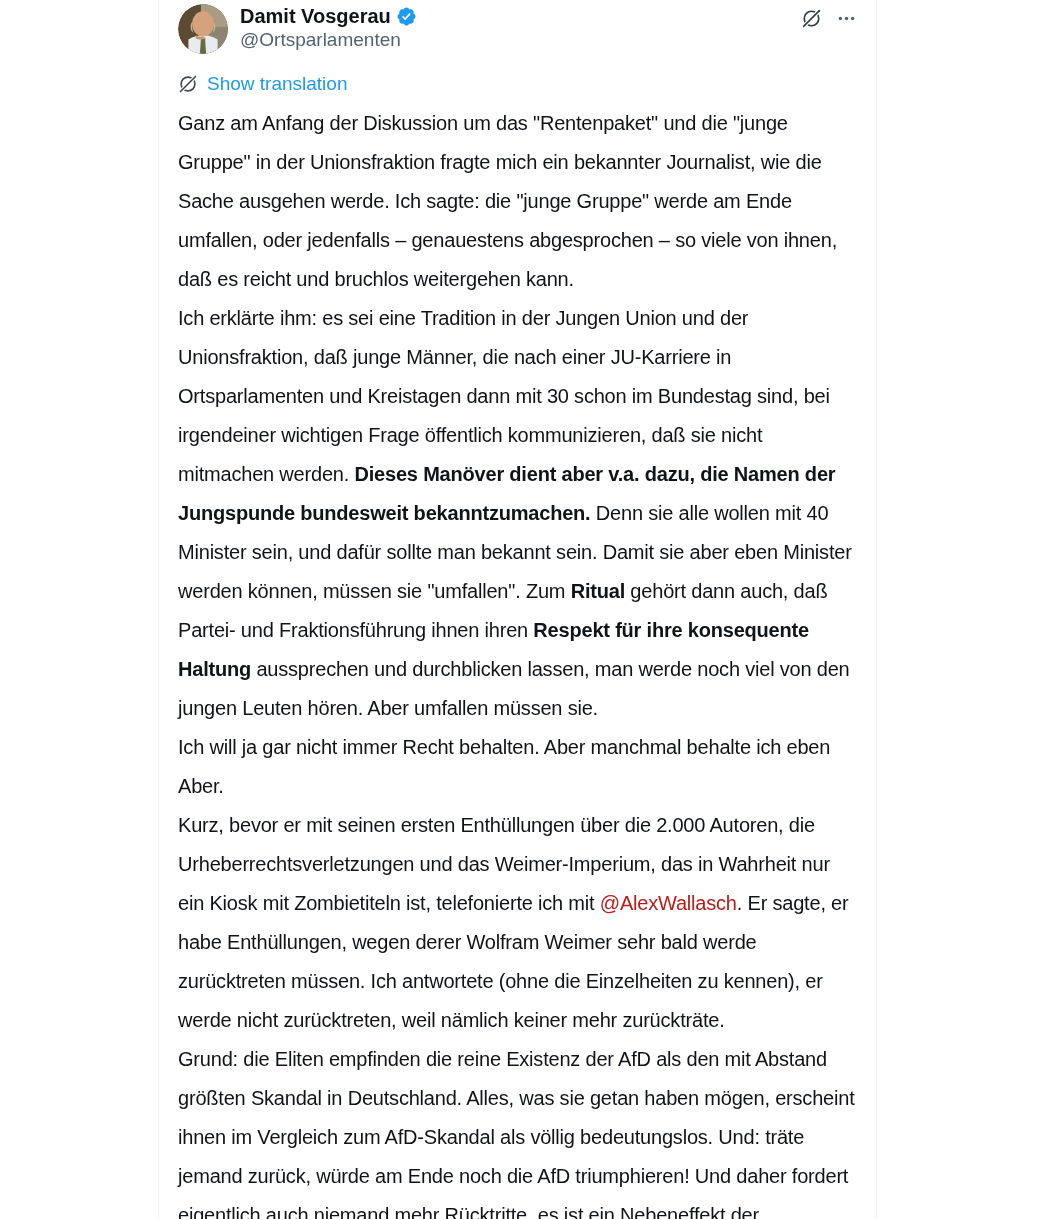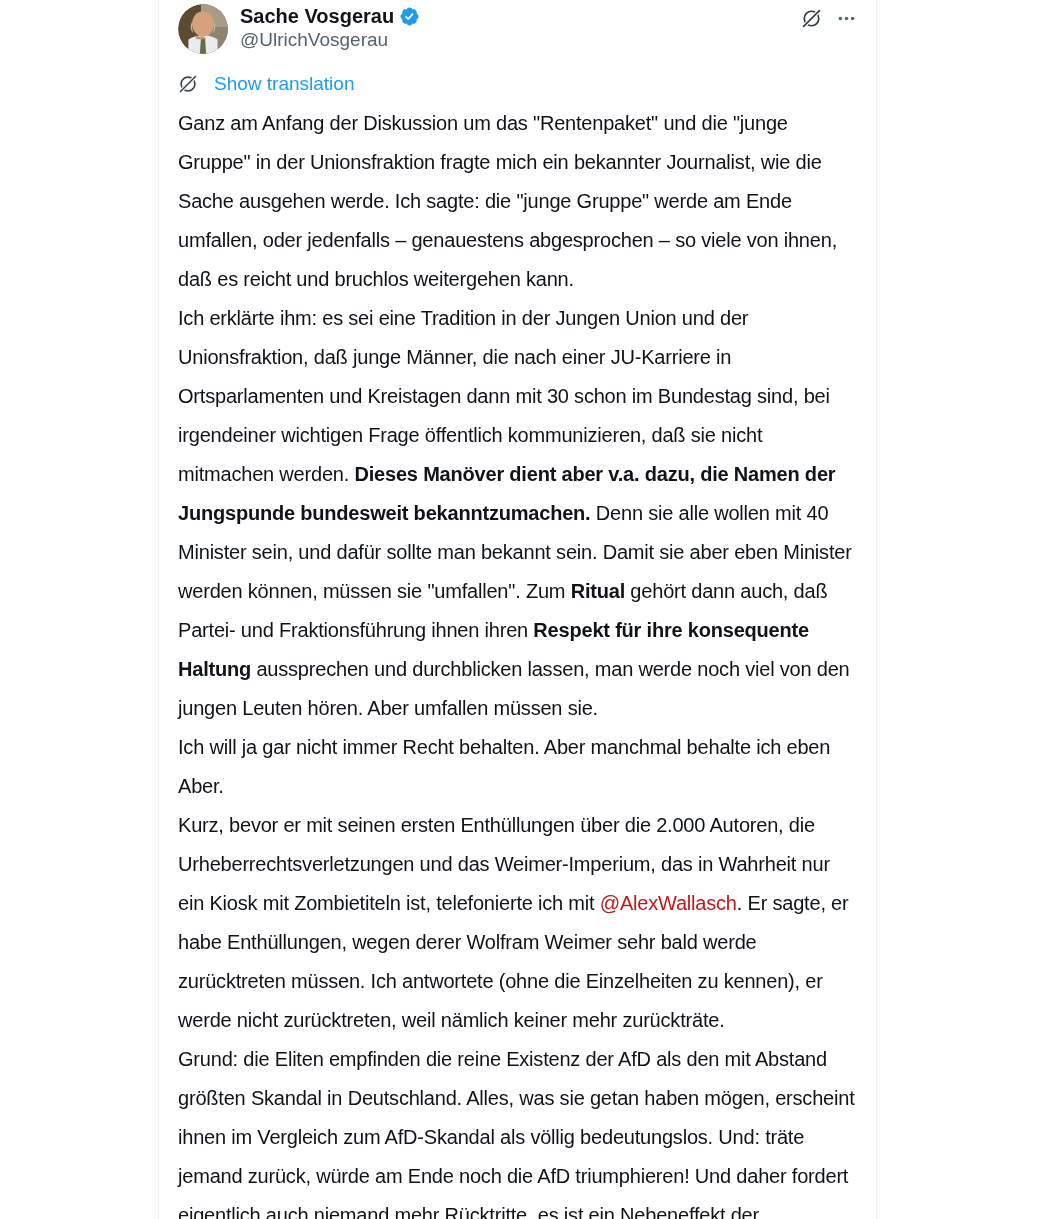--- a/index.html
+++ b/index.html
@@ -30,21 +30,21 @@
   .name { font-weight: 700; font-size: 20px; color: #0f1419; cursor: pointer; line-height: 24px; }
   .badge { display: inline-flex; }
   .badge svg { width: 21px; height: 21px; }
   .handle { font-size: 19px; color: #536471; line-height: 23px; cursor: pointer; }
   .header-actions { display: flex; align-items: center; gap: 14px; padding-top: 4px; flex: none; }
   .grok-icon { color: #2f3b45; cursor: pointer; display: inline-flex; }
   .grok-icon svg { width: 21px; height: 21px; }
   .more-icon { color: #536471; cursor: pointer; display: inline-flex; }
   .more-icon svg { width: 21px; height: 21px; }
   .translation-row {
-    display: flex; align-items: center; gap: 16px;
+    display: flex; align-items: center; gap: 9px;
     margin-top: 19px; width: max-content; cursor: pointer;
   }
   .translation-row .t-icon { color: #3c4650; display: inline-flex; }
   .translation-row .t-icon svg { width: 20px; height: 20px; }
   .translation-label { color: #1d9bf0; font-size: 19px; line-height: 22px; }
   .tweet-body {
     margin-top: 9px;
     font-size: 20px; line-height: 39px;
     color: #0f1419; letter-spacing: -0.2px;
     word-wrap: break-word;
@@ -75,28 +75,28 @@
           <path d="M22 33 L26 33 L27 48 L21 48 Z" fill="#6b6b42"></path>
           <ellipse cx="24" cy="19" rx="10.5" ry="12" fill="#d6a27c"></ellipse>
           <path d="M13.5 17 Q13 24 15 28 L13 26 Q11 21 13.5 17 Z" fill="#b9b4ad"></path>
           <path d="M34.5 17 Q35 24 33 28 L35 26 Q37 21 34.5 17 Z" fill="#b9b4ad"></path>
           <path d="M24 31 Q20 32 17 30 L17 33 Q21 35 27 33 Z" fill="#c79670"></path>
         </g>
       </svg>
     </div>
     <div class="author-block">
       <div class="name-row">
-        <span class="name">Sache Vosgerau</span>
+        <span class="name">Damit Vosgerau</span>
         <span class="badge">
           <svg viewBox="0 0 22 22">
             <path fill="#1d9bf0" d="M20.396 11c-.018-.646-.215-1.275-.57-1.816-.354-.54-.852-.972-1.438-1.246.223-.607.27-1.264.14-1.897-.131-.634-.437-1.218-.882-1.687-.47-.445-1.053-.75-1.687-.882-.633-.13-1.29-.083-1.897.14-.273-.587-.704-1.086-1.245-1.44S11.647 1.62 11 1.604c-.646.017-1.273.213-1.813.568s-.969.854-1.24 1.44c-.608-.223-1.267-.272-1.902-.14-.635.13-1.22.436-1.69.882-.445.47-.749 1.055-.878 1.688-.13.633-.08 1.29.144 1.896-.587.274-1.087.705-1.443 1.245-.356.54-.555 1.17-.574 1.817.019.647.218 1.276.574 1.817.356.54.856.972 1.443 1.245-.224.606-.274 1.263-.144 1.896.13.634.433 1.218.877 1.688.47.443 1.054.747 1.687.878.633.132 1.29.084 1.897-.136.274.586.705 1.084 1.246 1.439.54.354 1.17.551 1.816.569.647-.016 1.276-.213 1.817-.567s.972-.854 1.245-1.44c.604.239 1.266.296 1.903.164.636-.132 1.22-.447 1.68-.907.46-.46.776-1.044.908-1.681s.075-1.299-.165-1.903c.586-.274 1.084-.705 1.439-1.246.354-.54.551-1.17.569-1.816zM9.662 14.85l-3.429-3.428 1.293-1.302 2.072 2.072 4.4-4.794 1.347 1.246z"></path>
           </svg>
         </span>
       </div>
-      <span class="handle">@UlrichVosgerau</span>
+      <span class="handle">@Ortsparlamenten</span>
     </div>
     <div class="header-actions">
       <span class="grok-icon">
         <svg viewBox="0 0 24 24" fill="none">
           <circle cx="12" cy="12" r="8.3" stroke="currentColor" stroke-width="1.9"></circle>
           <line x1="3" y1="21" x2="21" y2="3" stroke="#ffffff" stroke-width="4.6"></line>
           <line x1="3" y1="21" x2="21" y2="3" stroke="currentColor" stroke-width="1.9" stroke-linecap="round"></line>
         </svg>
       </span>
       <span class="more-icon">

